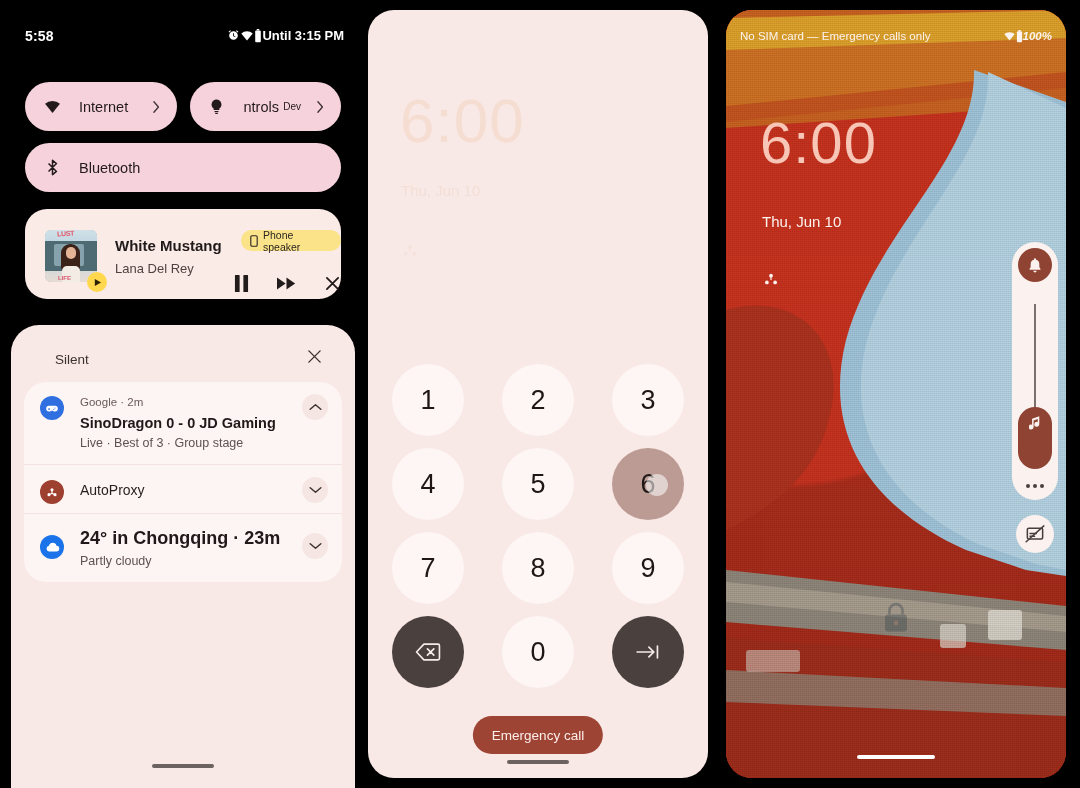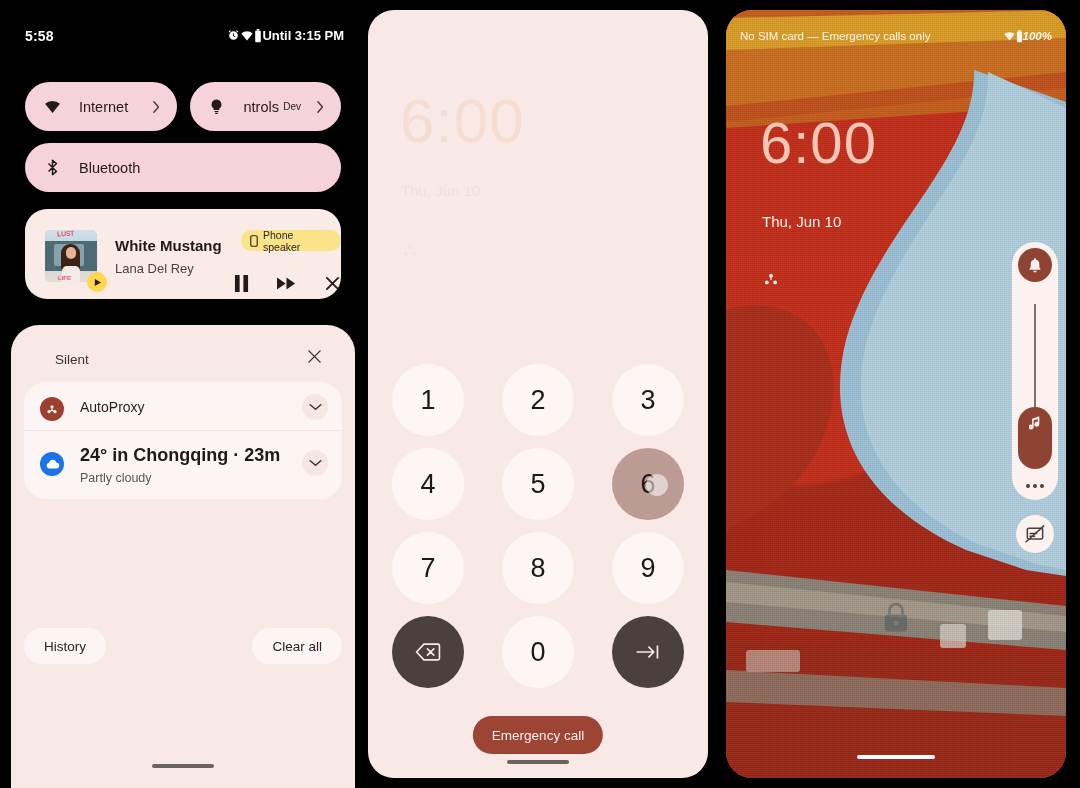--- a/index.html
+++ b/index.html
@@ -222,20 +222,35 @@
     <div class="shade">
       <div class="shade-hdr">Silent</div>
       <div class="shade-x">
         <svg width="15" height="15" viewBox="0 0 16 16" fill="none" stroke="#3b3230" stroke-width="1.5" stroke-linecap="round">
             <path d="M2 2l12 12M14 2L2 14"></path>
           </svg>
       </div>
 
       <div class="ngroup">
 
+        <div class="nrow">
+          <div class="nav-ic" style="background:#2f6fe0">
+            <svg width="14" height="14" viewBox="0 0 24 24" fill="#fff">
+                <path d="M17 8H7a5 5 0 000 10 5 5 0 003.5-1.5h3A5 5 0 0017 18a5 5 0 000-10zM8.8 14.4H7.6v1.2H6.4v-1.2H5.2v-1.2h1.2V12h1.2v1.2h1.2zM15 15.6a1 1 0 110-2 1 1 0 010 2zm2-2.6a1 1 0 110-2 1 1 0 010 2z"></path>
+              </svg>
+          </div>
+          <div class="nmeta">Google · 2m</div>
+          <div class="ntitle">SinoDragon 0 - 0 JD Gaming</div>
+          <div class="nsub">Live · Best of 3 · Group stage</div>
+          <div class="nexp">
+            <svg width="13" height="8" viewBox="0 0 14 9" fill="none" stroke="#3d3331" stroke-width="1.7" stroke-linecap="round" stroke-linejoin="round">
+                <path d="M1 7l6-5 6 5"></path>
+              </svg>
+          </div>
+        </div>
 
         <div class="nrow simple">
           <div class="nav-ic" style="background:#9e4030;top:15px">
             <svg width="14" height="14" viewBox="0 0 24 24" fill="#fff">
                 <circle cx="12" cy="8" r="2.6"></circle>
                 <circle cx="6.8" cy="16.5" r="2.6"></circle>
                 <circle cx="17.2" cy="16.5" r="2.6"></circle>
                 <path d="M11 9.6h2v4h-2zM11.6 13.2l.9 1.6-4 2.3-.9-1.6zM12.4 13.2l3.9 2.3-.9 1.6-4-2.3z"></path>
               </svg>
           </div>
@@ -256,24 +271,20 @@
           <div class="ntitle" style="margin-top:0;font-size:18px">24° in Chongqing · 23m</div>
           <div class="nsub">Partly cloudy</div>
           <div class="nexp" style="top:19px">
             <svg width="13" height="8" viewBox="0 0 14 9" fill="none" stroke="#3d3331" stroke-width="1.7" stroke-linecap="round" stroke-linejoin="round">
                 <path d="M1 2l6 5 6-5"></path>
               </svg>
           </div>
         </div>
       </div>
 
-      <div class="actions">
-        <div class="act">History</div>
-        <div class="act">Clear all</div>
-      </div>
 
       <div class="navpill"></div>
     </div>
   </div>
 
   <div class="panel2">
     <div class="ghost-clock">6:00</div>
     <div class="ghost-date">Thu, Jun 10</div>
     <div class="ghost-ic">
       <svg width="20" height="20" viewBox="0 0 24 24" fill="#f0d9d0">

